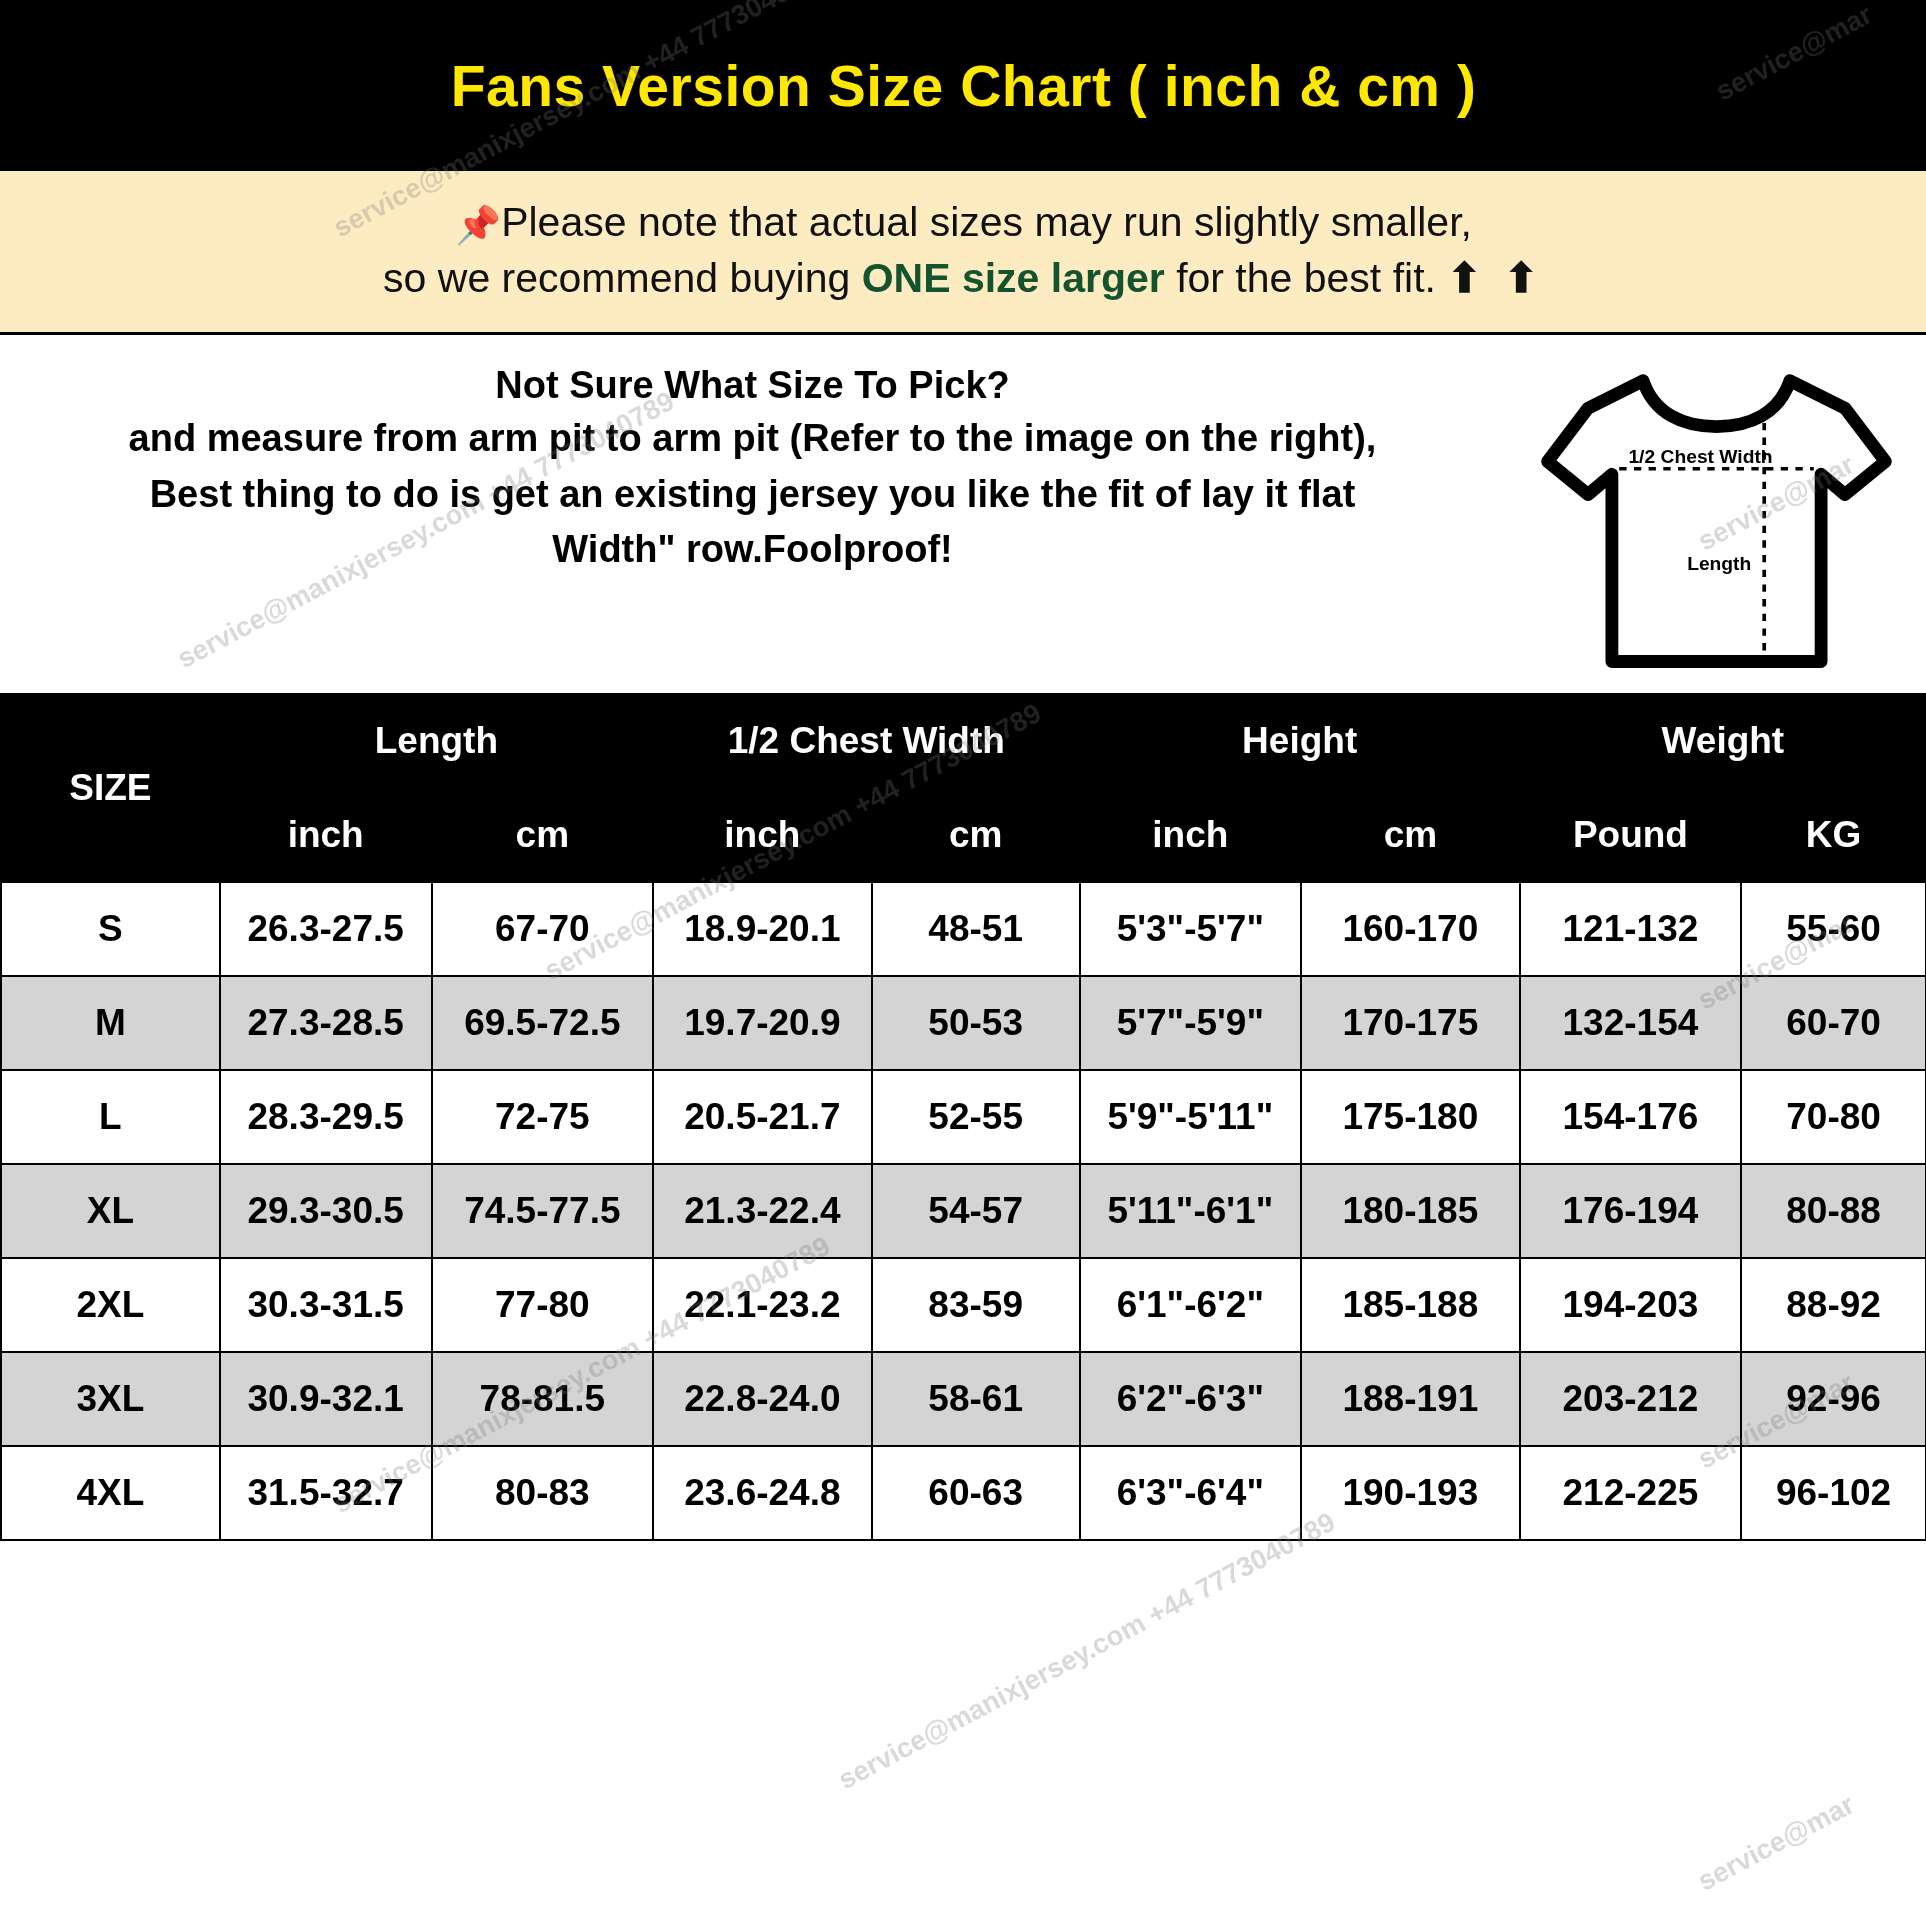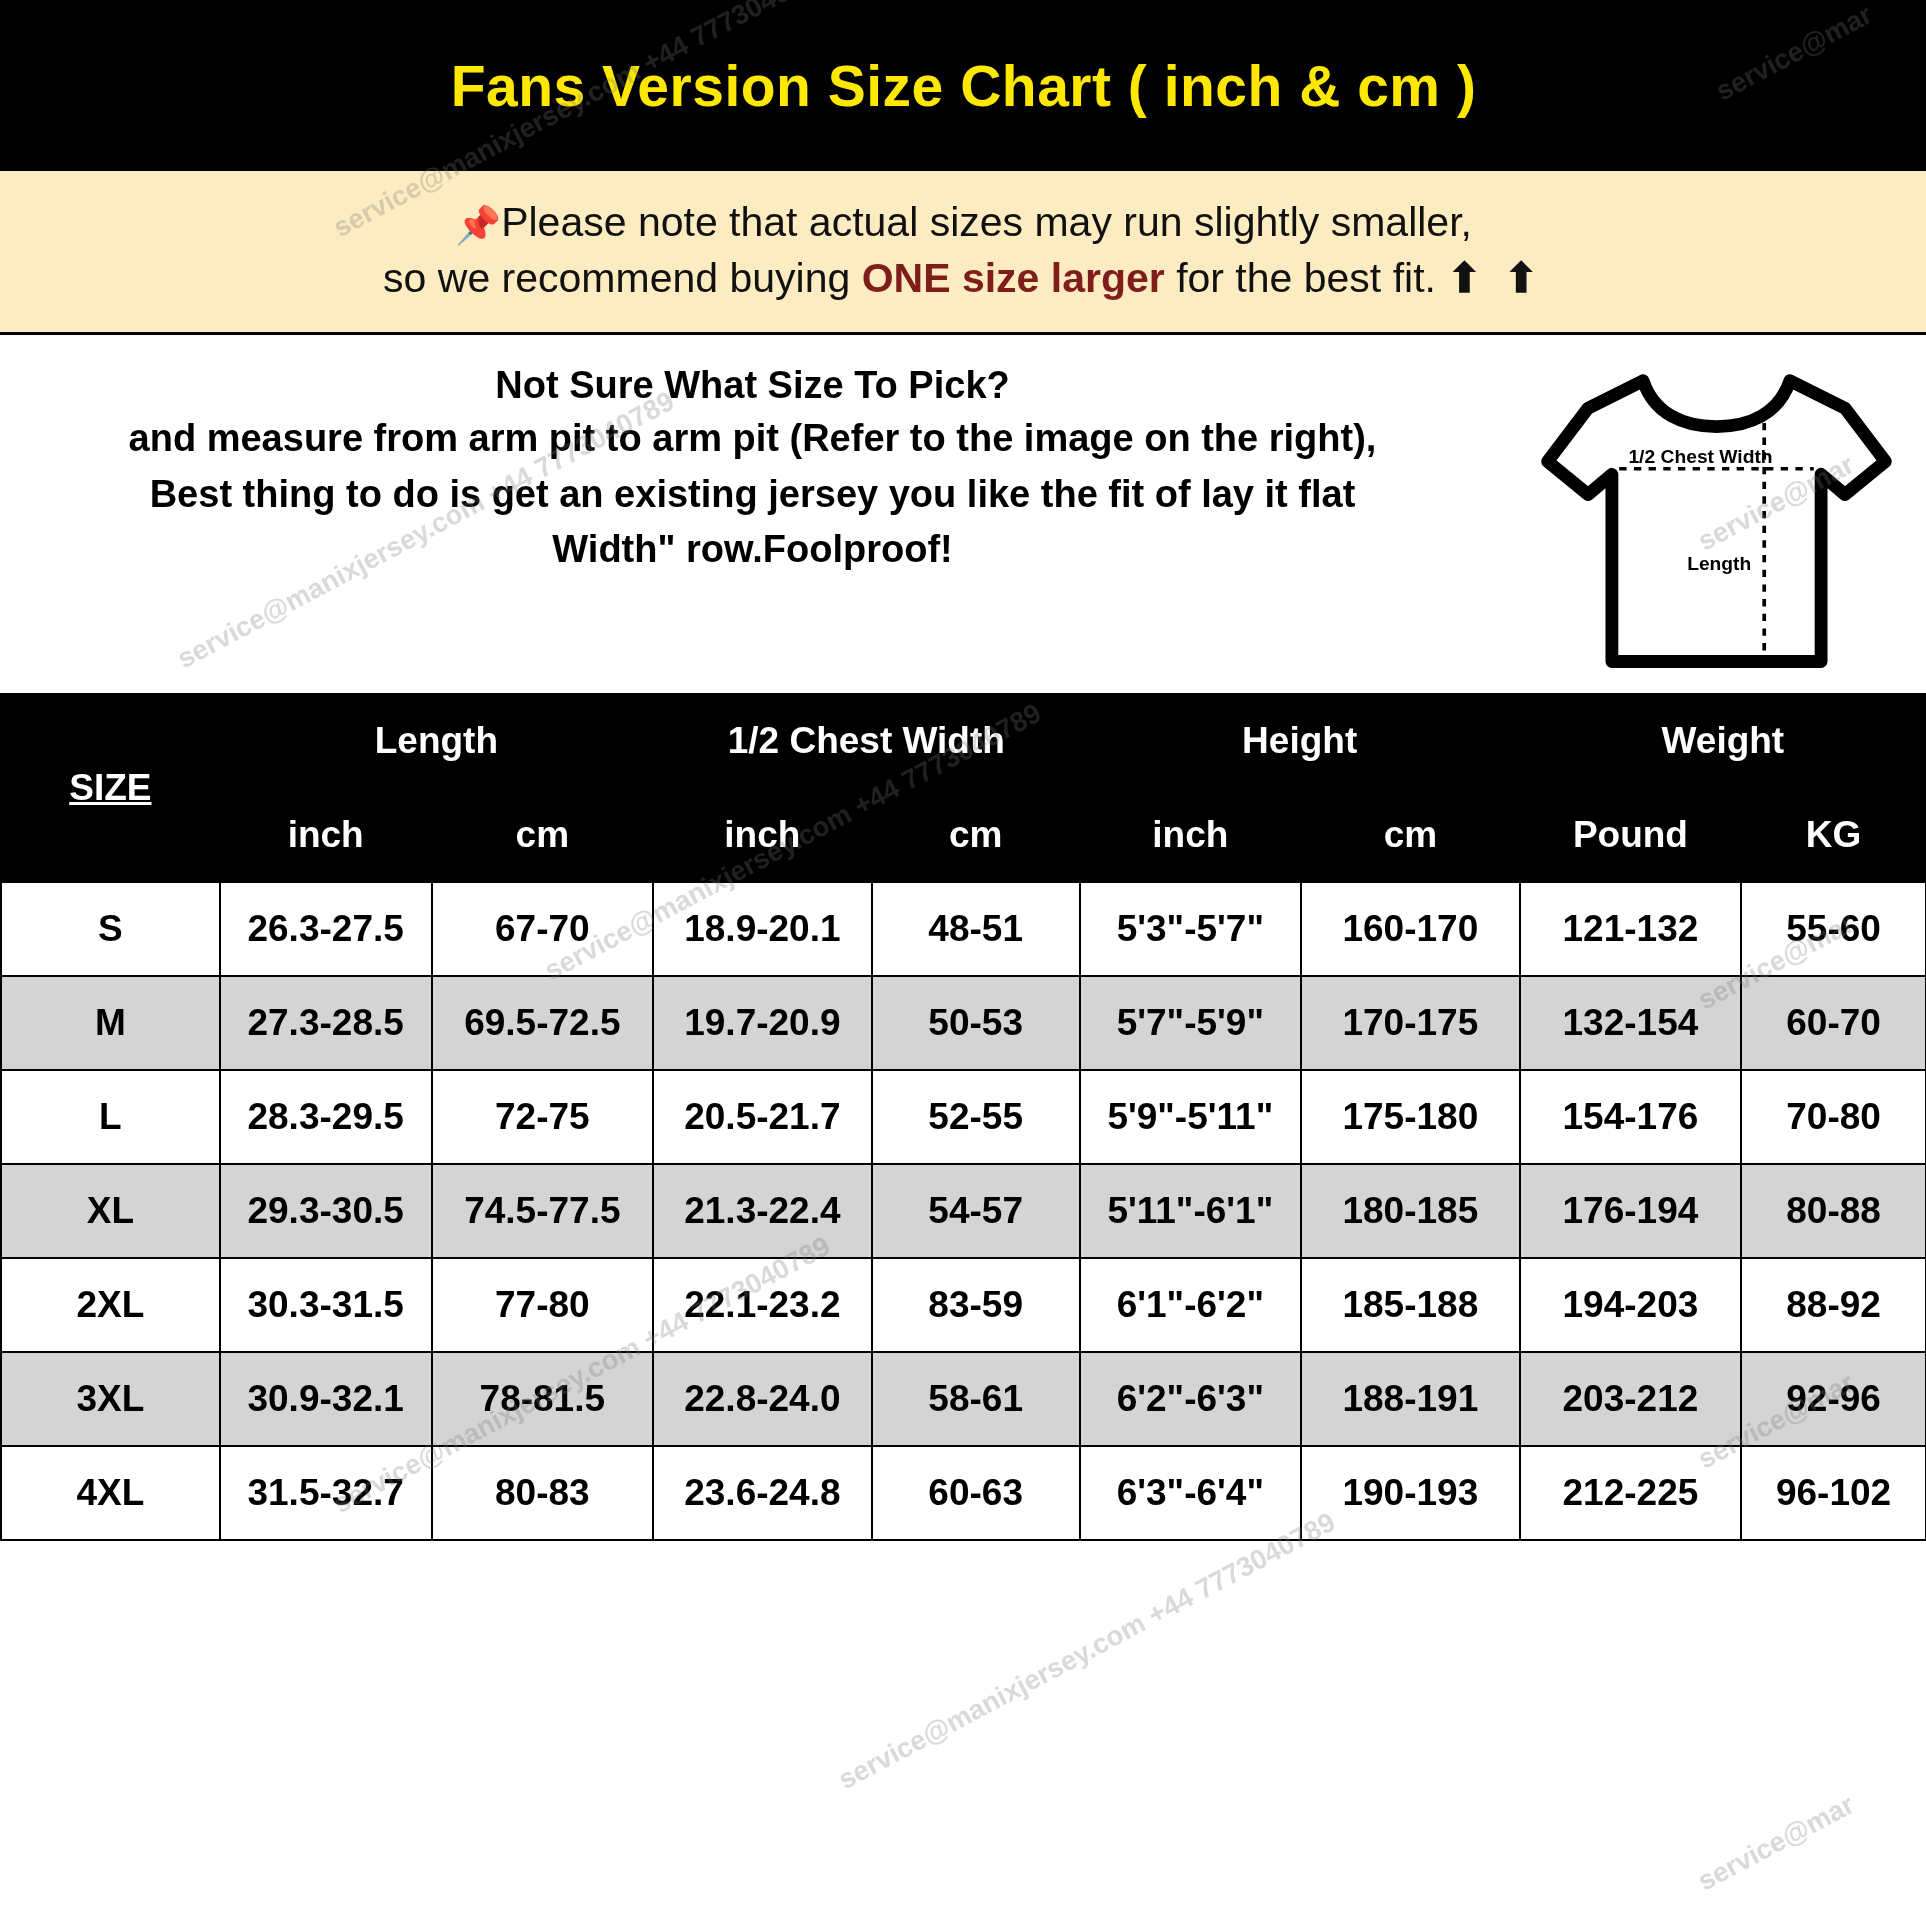--- a/index.html
+++ b/index.html
@@ -55,21 +55,21 @@
     font-size: 41px;
     font-weight: 500;
     color: #111;
     white-space: nowrap;
   }
   .pin-icon {
     font-size: 37px;
     vertical-align: -1.8px;
   }
   .red-bold {
-    color: #7f1d1d;
+    color: #14532d;
     font-weight: bold;
   }
   .arrows {
     font-weight: bold;
     letter-spacing: 5.5px;
   }
 
   
   .info {
     display: flex;
@@ -123,21 +123,20 @@
   }
   thead th {
     background: #000;
     color: #fff;
     font-size: 37px;
   }
   th.size-corner {
     background: #000;
     color: #fff;
     font-size: 37px;
-    text-decoration: underline;
   }
   tbody tr.odd td { background: #ffffff; }
   tbody tr.even td { background: #d4d4d4; }
   tbody td { color: #000; }
 
   col.c-size  { width: 161px; }
   col.c-a     { width: 156px; }
   col.c-b     { width: 163px; }
   col.c-c     { width: 161px; }
   col.c-d     { width: 153px; }

